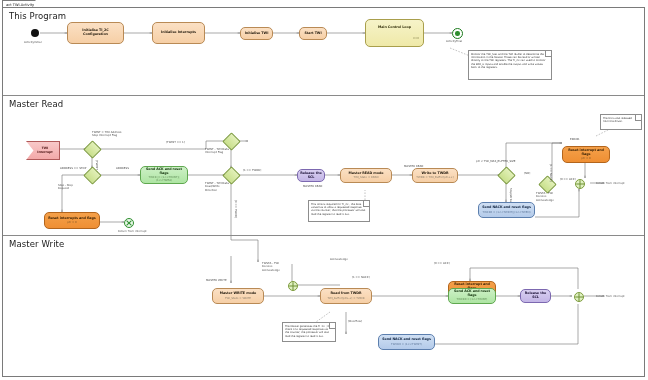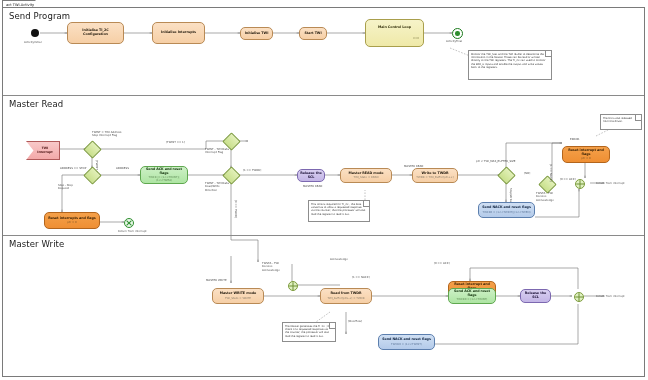--- a/index.html
+++ b/index.html
@@ -171,21 +171,21 @@
 
       <line x1="346" y1="312" x2="346" y2="334" marker-end="url(#ar)"></line>
       <line x1="414" y1="344" x2="578" y2="344"></line>
       <line x1="578" y1="344" x2="578" y2="304"></line>
       <line x1="584" y1="296" x2="604" y2="296" marker-end="url(#ar)"></line>
       <path class="dash" d="M330,312 L316,322"></path>
     </g>
   </svg>
 
   <div class="partition" style="top:8px;height:88px;width:641px;left:3px;">
-    <div class="ptitle">Send Program</div>
+    <div class="ptitle">This Program</div>
   </div>
 
   <div class="initial" style="left:31px;top:29px;"></div>
   <div class="nodelabel" style="left:24px;top:40px;">ActivityInitial</div>
 
   <div class="node n-orange" style="left:67px;top:22px;width:57px;height:22px;">
     <div class="t">Initialise TI_2C Configuration</div>
   </div>
   <div class="node n-orange" style="left:152px;top:22px;width:53px;height:22px;">
     <div class="t">Initialise Interrupts</div>

